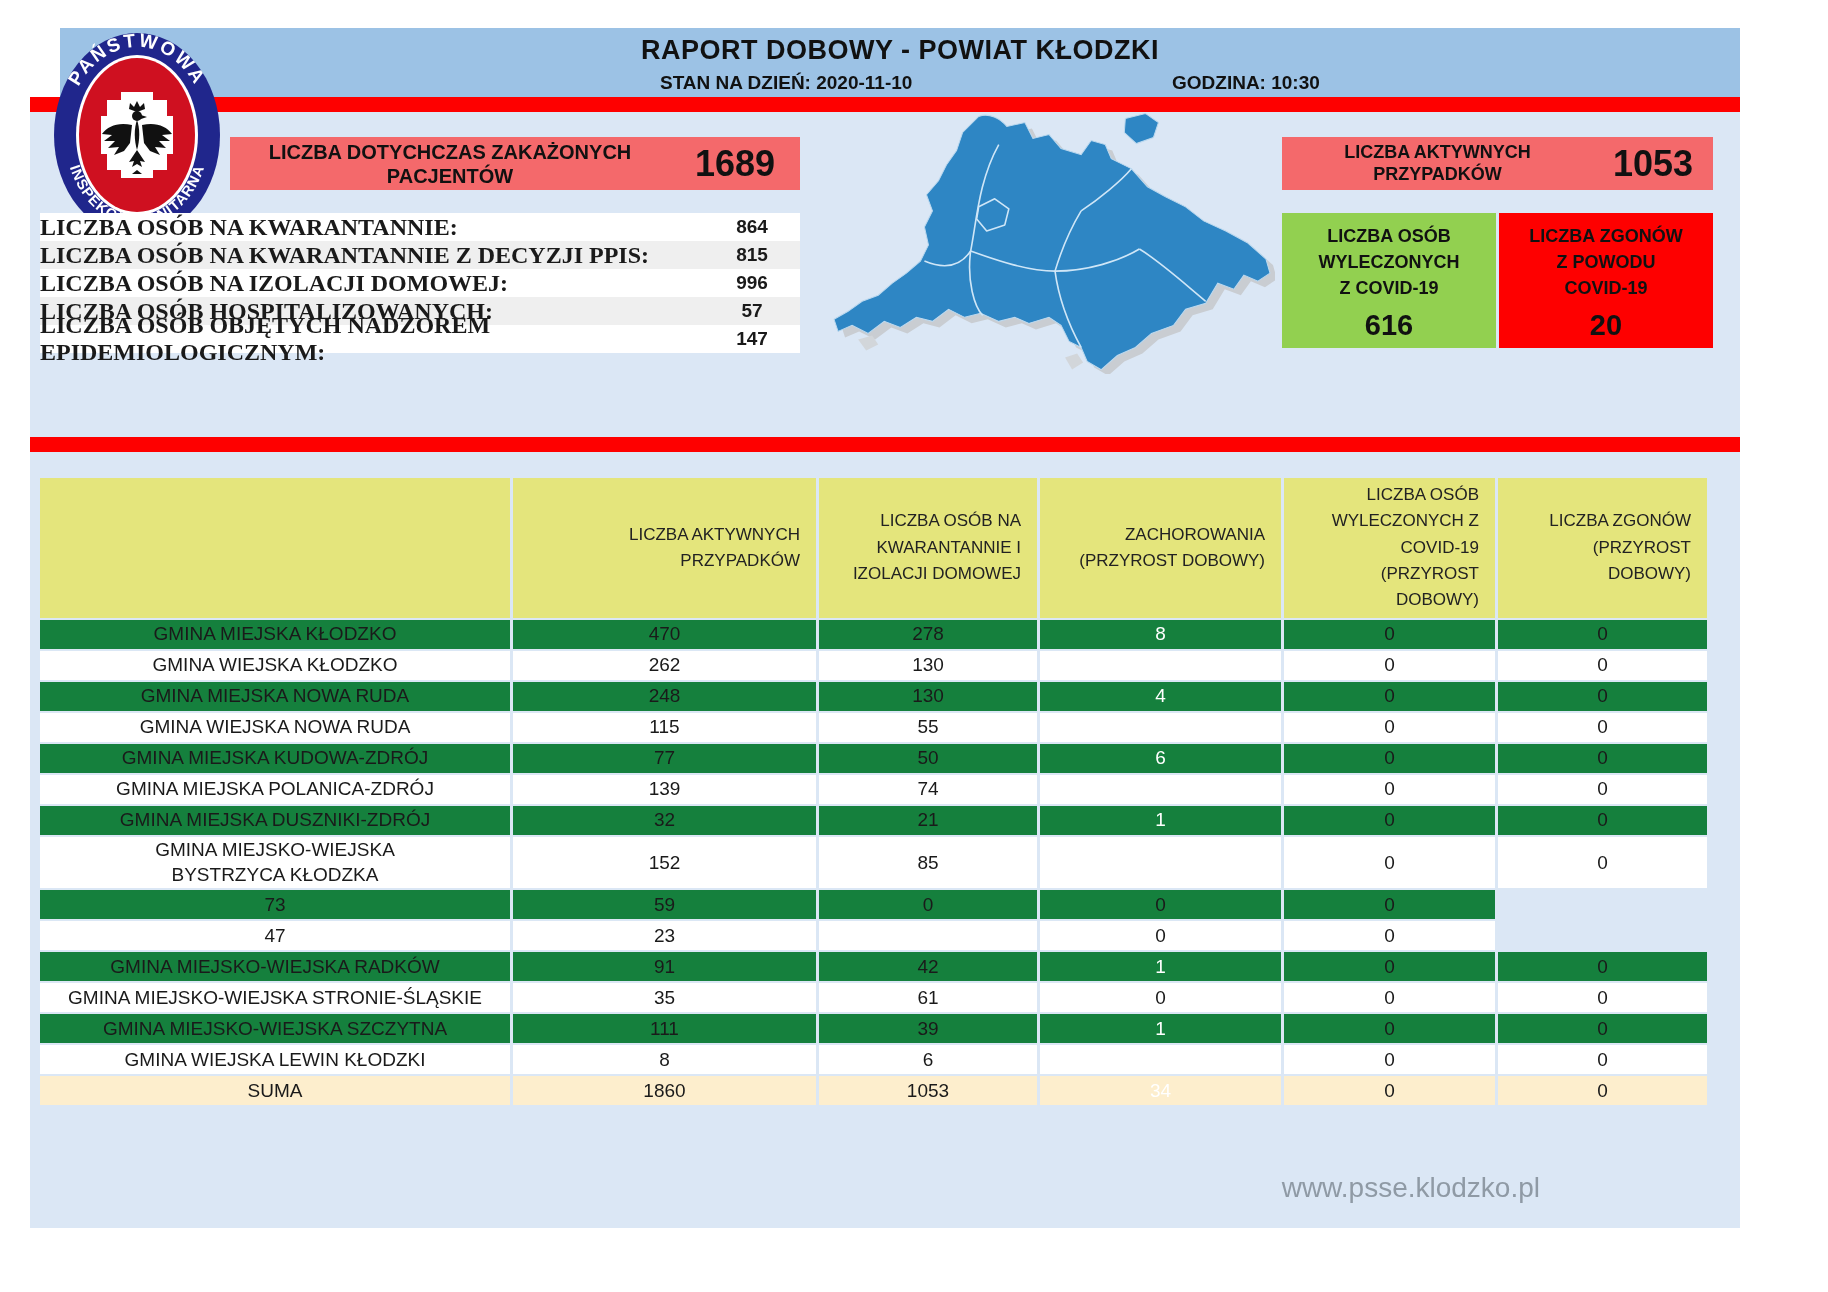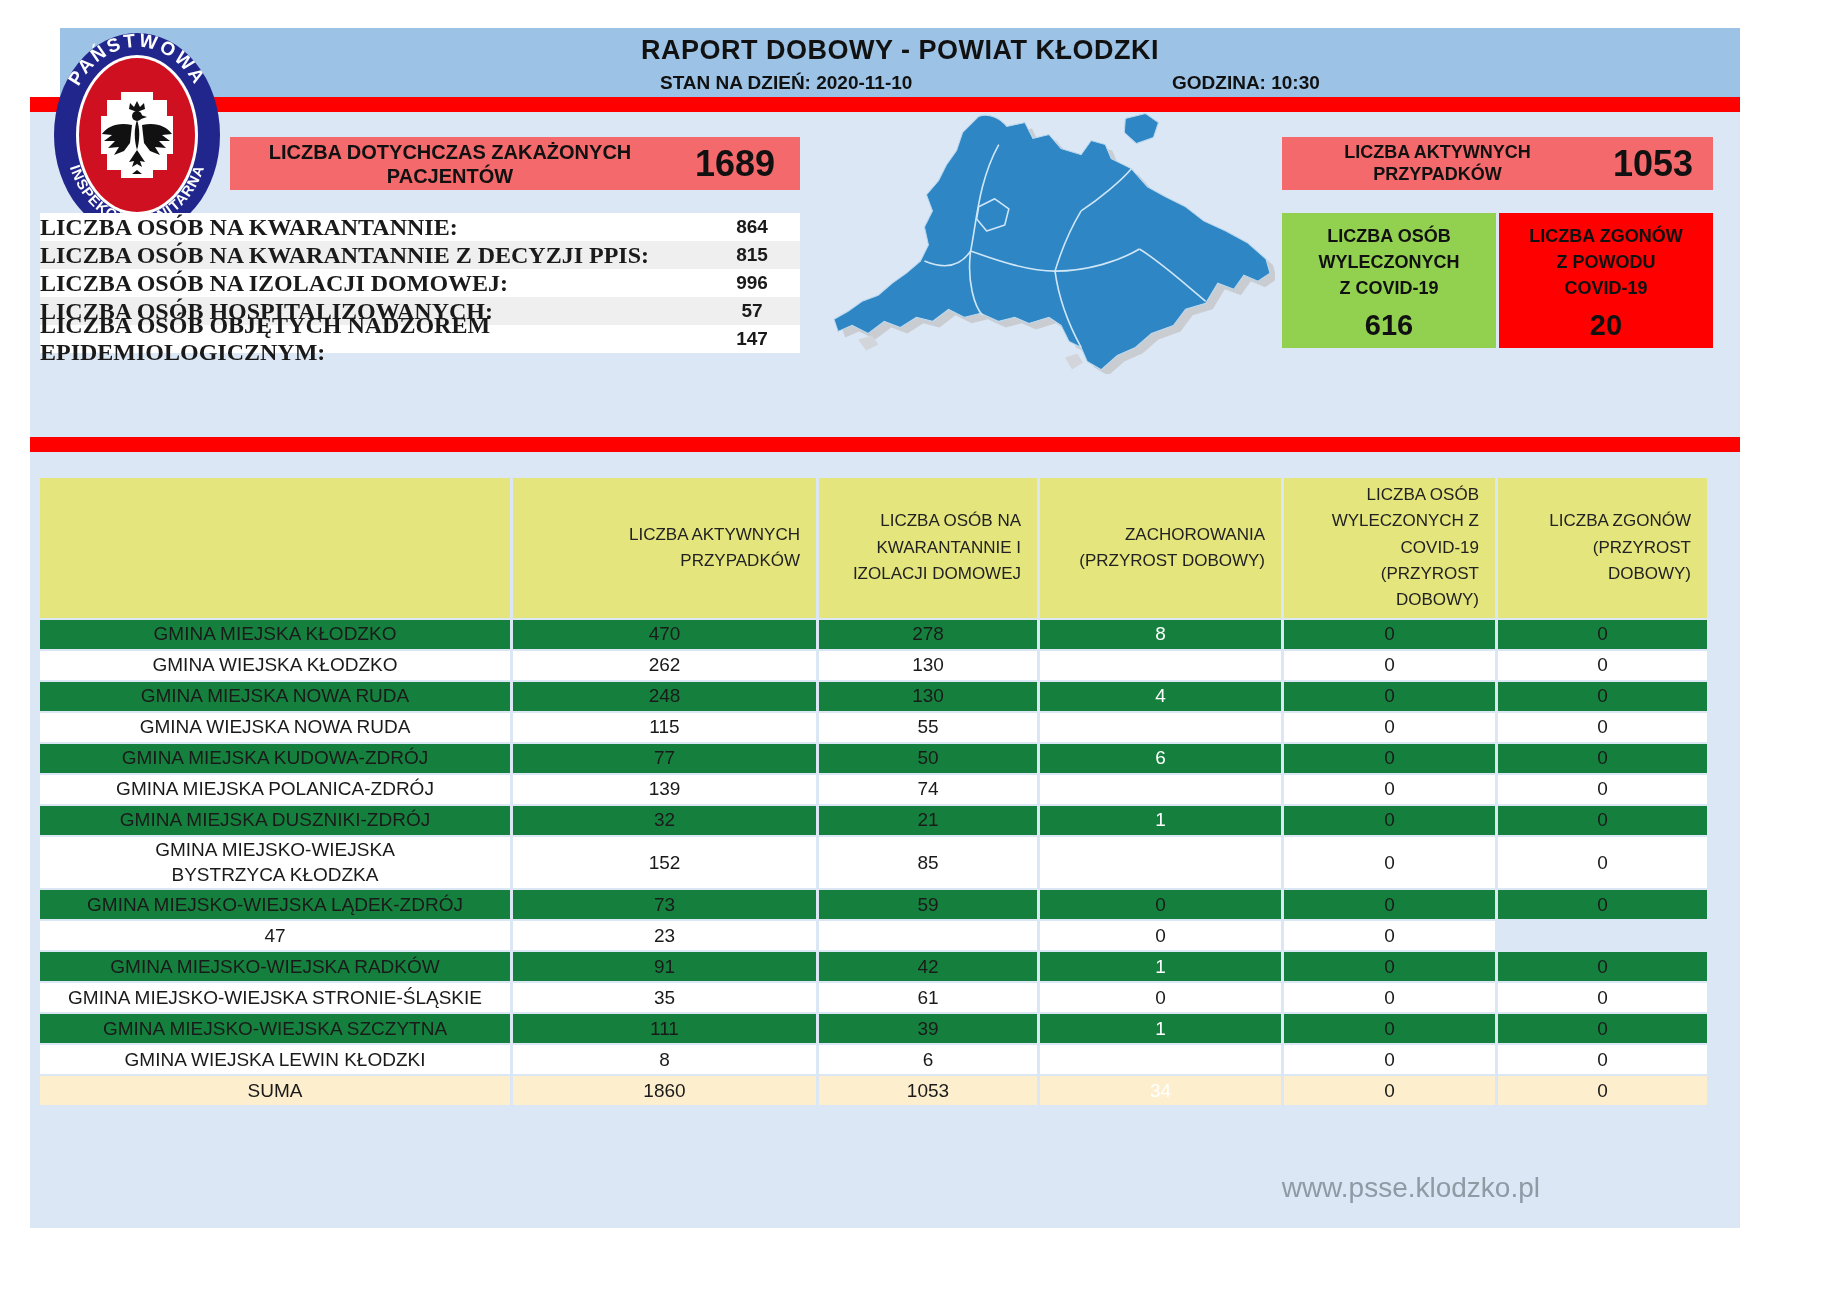--- a/index.html
+++ b/index.html
@@ -255,21 +255,20 @@
         <div class="trow odd">
           <div class="tcell name">GMINA MIEJSKO-WIEJSKA
 BYSTRZYCA KŁODZKA</div>
           <div class="tcell">152</div>
           <div class="tcell">85</div>
           <div class="tcell alert">2</div>
           <div class="tcell">0</div>
           <div class="tcell">0</div>
         </div>
         <div class="trow even">
-          <div class="tcell name">GMINA MIEJSKO-WIEJSKA LĄDEK-ZDRÓJ</div>
           <div class="tcell">73</div>
           <div class="tcell">59</div>
           <div class="tcell">0</div>
           <div class="tcell">0</div>
           <div class="tcell">0</div>
         </div>
         <div class="trow odd">
           <div class="tcell">47</div>
           <div class="tcell">23</div>
           <div class="tcell alert">2</div>

